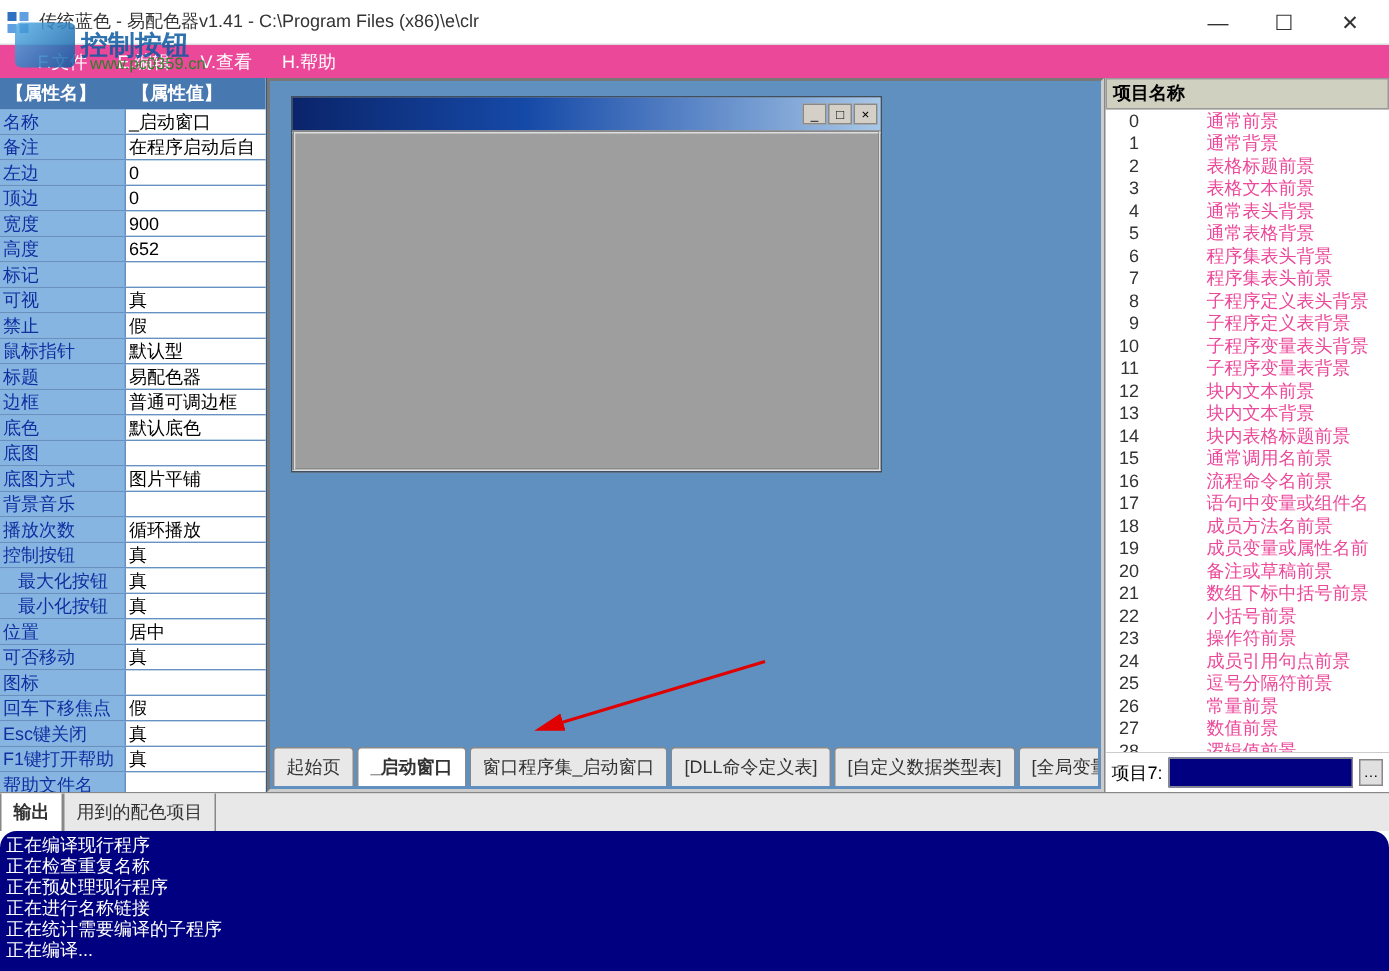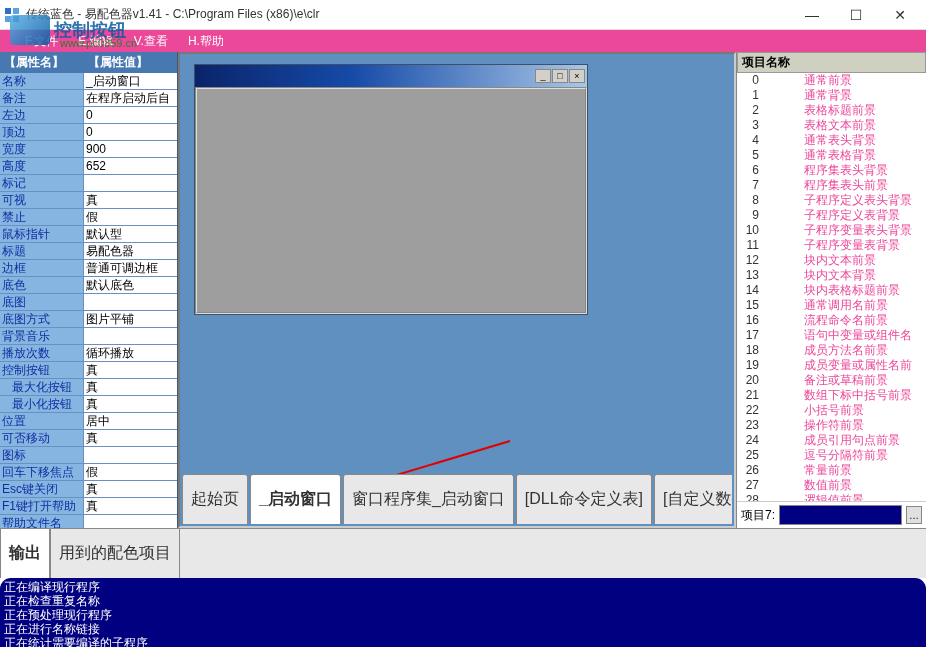--- a/index.html
+++ b/index.html
@@ -40,21 +40,21 @@
     
     
     .center-panel { flex: 1; background: #6090c0; position: relative; border: 2px inset #ccc; }
     .preview-window { position: absolute; top: 10px; left: 14px; width: 394px; height: 251px; background: #9e9e9e; border: 1px solid #405060; }
     .preview-titlebar { height: 22px; background: linear-gradient(90deg,#0a246a 0%,#164aa8 40%,#a8c8e8 100%); display: flex; align-items: center; justify-content: flex-end; padding: 0 2px; gap: 1px; }
     .preview-titlebar .wbtn { width: 16px; height: 14px; background: #d4d0c8; border: 1px solid #888; font-size: 9px; display: flex; align-items: center; justify-content: center; cursor: pointer; color: #000; }
     .preview-body { background: #9e9e9e; height: calc(100% - 22px); border: 2px groove #ddd; }
     
     
     .center-tabs { position: absolute; bottom: 2px; left: 2px; right: 2px; display: flex; gap: 2px; align-items: flex-end; overflow: hidden; white-space: nowrap; }
-    .tab { background: #e8e8e8; border: 1px solid #888; border-bottom: none; border-radius: 3px 3px 0 0; padding: 14px 8px; cursor: pointer; font-size: 16px; color: #333; flex-shrink: 0; }
+    .tab { background: #e8e8e8; border: 1px solid #888; border-bottom: none; border-radius: 3px 3px 0 0; padding: 4px 8px; cursor: pointer; font-size: 12px; color: #333; flex-shrink: 0; }
     .tab.active { background: #fff; font-weight: bold; }
     
     
     .red-arrow { position: absolute; bottom: 30px; left: 160px; pointer-events: none; }
     
     
     .right-panel { width: 190px; border-left: 1px solid #888; display: flex; flex-direction: column; background: #fff; }
     .right-header { background: #d0d0c0; border: 1px solid #999; padding: 1px 4px; font-weight: bold; }
     .item-list { flex: 1; overflow-y: auto; font-size: 12px; }
     .item-list::-webkit-scrollbar { width: 16px; }

